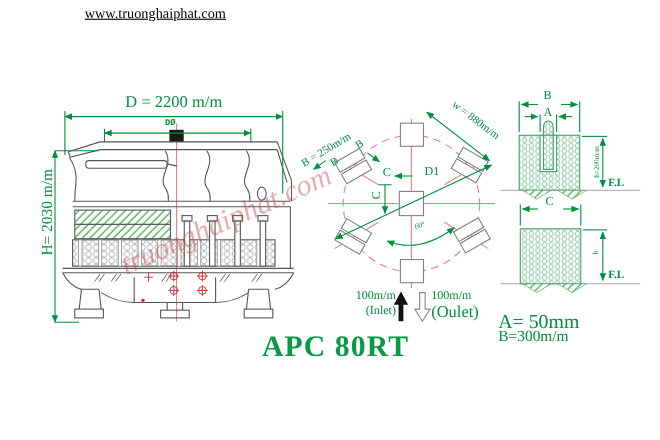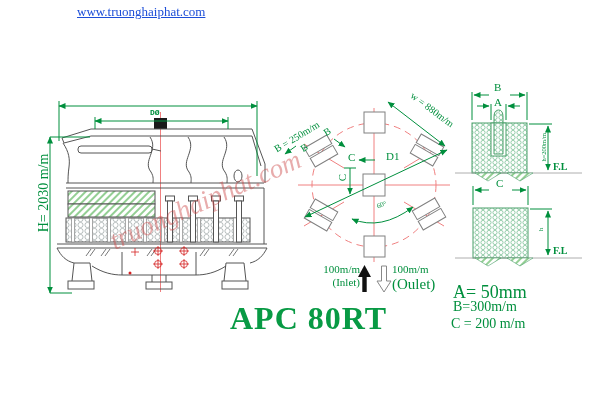--- a/index.html
+++ b/index.html
@@ -1,21 +1,21 @@
 <!DOCTYPE html>
 <html><head>
 <meta charset="utf-8">
 <style>
   html,body{margin:0;padding:0;background:#fff;}
   .canvas{position:relative;width:600px;height:400px;background:#ffffff;overflow:hidden;
           font-family:"Liberation Serif",serif;}
   .canvas svg{position:absolute;left:0;top:0;}
   .lbl{position:absolute;color:#008f3d;white-space:nowrap;line-height:1;
        font-family:"Liberation Serif",serif;}
-  .red{color:#1d4ed8;}
+  .red{color:#000000;}
   .c{text-align:center;}
   .r{text-align:right;}
   .rot-90{transform:rotate(-90deg);}
   .wm{position:absolute;color:rgba(205,70,70,0.45);font-style:italic;
       font-family:"Liberation Serif",serif;transform-origin:left top;}
 </style>
 </head>
 <body>
 
 <div class="canvas">
@@ -193,20 +193,21 @@
 
     <path d="M455,173 H582 M455,258 H582" stroke="#999" stroke-width="0.8"></path>
     <path d="M475,173 H501 L488,181 Z M507,173 H533 L520,181 Z M475,258 H501 L488,266 Z M507,258 H533 L520,266 Z" fill="url(#hg)" stroke="#4aa06a" stroke-width="0.6"></path>
   </g>
 </svg>
 
   <div class="lbl red" style="left:77px;top:5px;font-size:13px;text-decoration:underline;">www.truonghaiphat.com</div>
 
   <div class="wm" style="left:105px;top:228px;font-size:27px;transform:rotate(-24deg);">truonghaiphat.com</div>
 
+  <div class="lbl c" style="left:93px;top:86px;width:130px;font-size:15px;">D = 2200 m/m</div>
   <div class="lbl" style="left:150px;top:109px;font-size:8px;font-weight:bold;font-family:Liberation Mono, monospace;">DØ</div>
   <div class="lbl c rot-90" style="left:-6px;top:186px;width:100px;font-size:14px;">H= 2030 m/m</div>
 
   <div class="lbl c" style="left:263px;top:132px;width:68px;font-size:10px;transform:rotate(-31deg);">B = 250m/m</div>
   <div class="lbl" style="left:324px;top:127px;font-size:10px;transform:rotate(-31deg);">B</div>
   <div class="lbl" style="left:301px;top:143px;font-size:10px;transform:rotate(-31deg);">B</div>
   <div class="lbl c" style="left:398px;top:105px;width:68px;font-size:10px;transform:rotate(37deg);">w = 880m/m</div>
   <div class="lbl" style="left:348px;top:152px;font-size:11px;">C</div>
   <div class="lbl" style="left:386px;top:151px;font-size:11px;">D1</div>
   <div class="lbl rot-90" style="left:339px;top:172px;font-size:11px;">C</div>
@@ -220,16 +221,15 @@
   <div class="lbl" style="left:494px;top:82px;font-size:11px;">B</div>
   <div class="lbl" style="left:494px;top:97px;font-size:11px;">A</div>
   <div class="lbl c rot-90" style="left:519px;top:144px;width:50px;font-size:6.5px;">h=200m/m</div>
   <div class="lbl" style="left:553px;top:162px;font-size:10px;font-weight:bold;">F.L</div>
   <div class="lbl" style="left:496px;top:178px;font-size:11px;">C</div>
   <div class="lbl rot-90" style="left:540px;top:226px;font-size:7px;">h</div>
   <div class="lbl" style="left:553px;top:246px;font-size:10px;font-weight:bold;">F.L</div>
 
   <div class="lbl" style="left:453px;top:283px;font-size:18px;">A= 50mm</div>
   <div class="lbl" style="left:453px;top:300px;font-size:14px;">B=300m/m</div>
-  <div class="lbl" style="left:451px;top:317px;font-size:14px;">C = 200 m/m</div>
-
-  <div class="lbl c" style="left:230px;top:302px;width:150px;font-size:32px;font-weight:bold;color:#089a44;letter-spacing:1px;">APC 80RT</div>
+
+  <div class="lbl c" style="left:230px;top:302px;width:150px;font-size:27px;font-weight:bold;color:#089a44;letter-spacing:1px;">APC 80RT</div>
 </div>
 
 </body></html>

